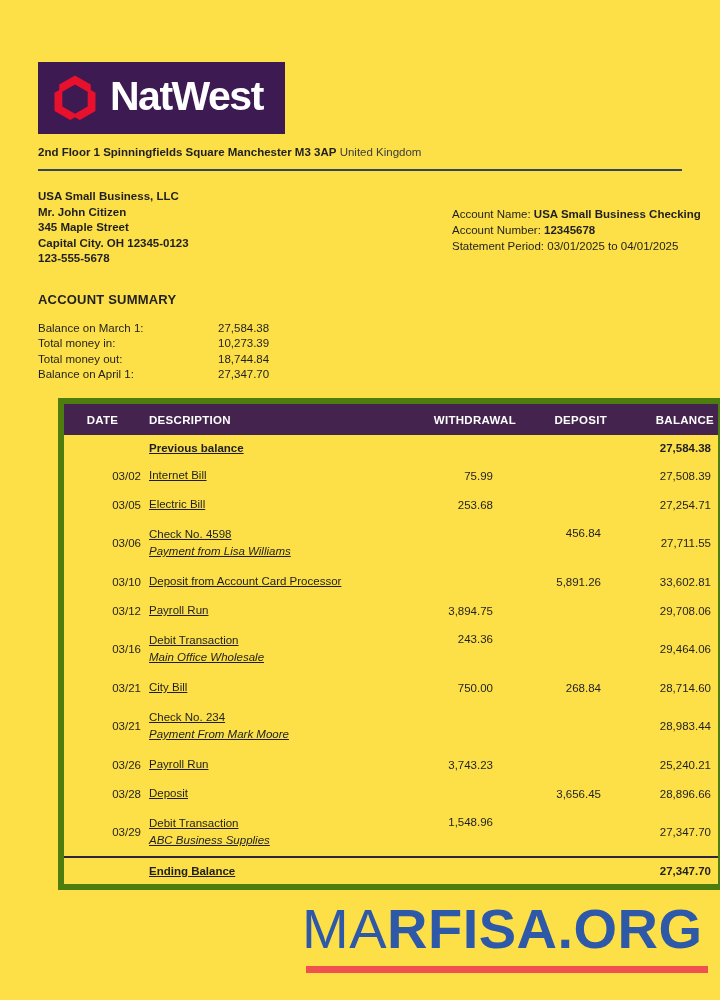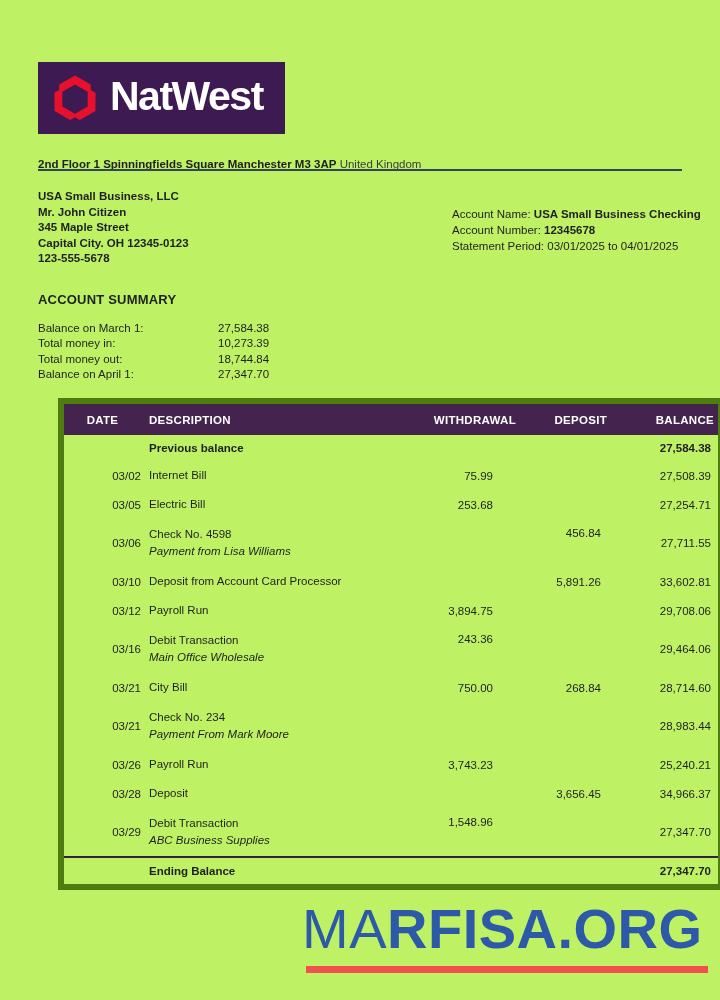--- a/index.html
+++ b/index.html
@@ -2,21 +2,21 @@
 <html><head>
 <meta charset="utf-8">
 <style>
   * { margin: 0; padding: 0; box-sizing: border-box; }
   html, body { background: #ffffff; }
   body { font-family: "Liberation Sans", sans-serif; color: #1f1f1f; }
   .page {
     position: relative;
     width: 720px;
     height: 1000px;
-    background: #bef264;
+    background: #fde047;
     overflow: hidden;
   }
 
   
   .logo-box {
     position: absolute;
     left: 38px; top: 62px;
     width: 247px; height: 72px;
     background: #3e1a53;
     display: flex;
@@ -31,21 +31,20 @@
     letter-spacing: -1.5px;
     margin-left: 8px;
     margin-top: -3px;
   }
 
   
   .bank-address {
     position: absolute;
     left: 38px; top: 146px;
     font-size: 11.5px;
-    margin-top: 12px;
   }
   .bank-address .b { font-weight: 700; }
   .bank-address .r { font-weight: 400; color: #3c3c3c; }
   .address-rule {
     position: absolute;
     left: 38px; top: 169px;
     width: 644px; height: 2px;
     background: #33475c;
   }
 
@@ -113,21 +112,21 @@
   .txn-table th.h-date { text-align: center; }
   .txn-table th.h-desc { text-align: left; padding-left: 8px; }
   .txn-table th.h-wd   { text-align: right; padding-right: 5px; }
   .txn-table th.h-dp   { text-align: right; padding-right: 6px; }
   .txn-table th.h-bal  { text-align: right; padding-right: 4px; }
 
   .txn-table td { vertical-align: middle; }
   .txn-table tr.single { height: 29px; }
   .txn-table tr.prev { height: 26px; }
   .txn-table td.date { text-align: right; }
-  .txn-table td.desc { padding-left: 8px; }
+  .txn-table td.desc { padding-left: 8px; text-decoration: underline; }
   .txn-table td.wd  { text-align: right; padding-right: 28px; }
   .txn-table td.dp  { text-align: right; padding-right: 12px; }
   .txn-table td.bal { text-align: right; padding-right: 7px; }
 
   .txn-table tr.double td.desc { padding-top: 7px; padding-bottom: 7px; }
   .txn-table tr.double td.wd,
   .txn-table tr.double td.dp { vertical-align: top; padding-top: 8px; }
   .txn-table .d1 { line-height: 17px; }
   .txn-table .d2 { line-height: 17px; font-style: italic; }
   .txn-table tr.bold-row td { font-weight: 700; }
@@ -333,21 +332,21 @@
           <td class="dp"></td>
           <td class="bal">25,240.21</td>
         </tr>
         <tr class="single">
           <td class="date">03/28</td>
           <td class="desc">
             <div class="d1">Deposit</div>
           </td>
           <td class="wd"></td>
           <td class="dp">3,656.45</td>
-          <td class="bal">34,966.37</td>
+          <td class="bal">28,896.66</td>
         </tr>
         <tr class="double">
           <td class="date">03/29</td>
           <td class="desc">
             <div class="d1">Debit Transaction</div>
             <div class="d2">ABC Business Supplies</div>
           </td>
           <td class="wd">1,548.96</td>
           <td class="dp"></td>
           <td class="bal">27,347.70</td>

